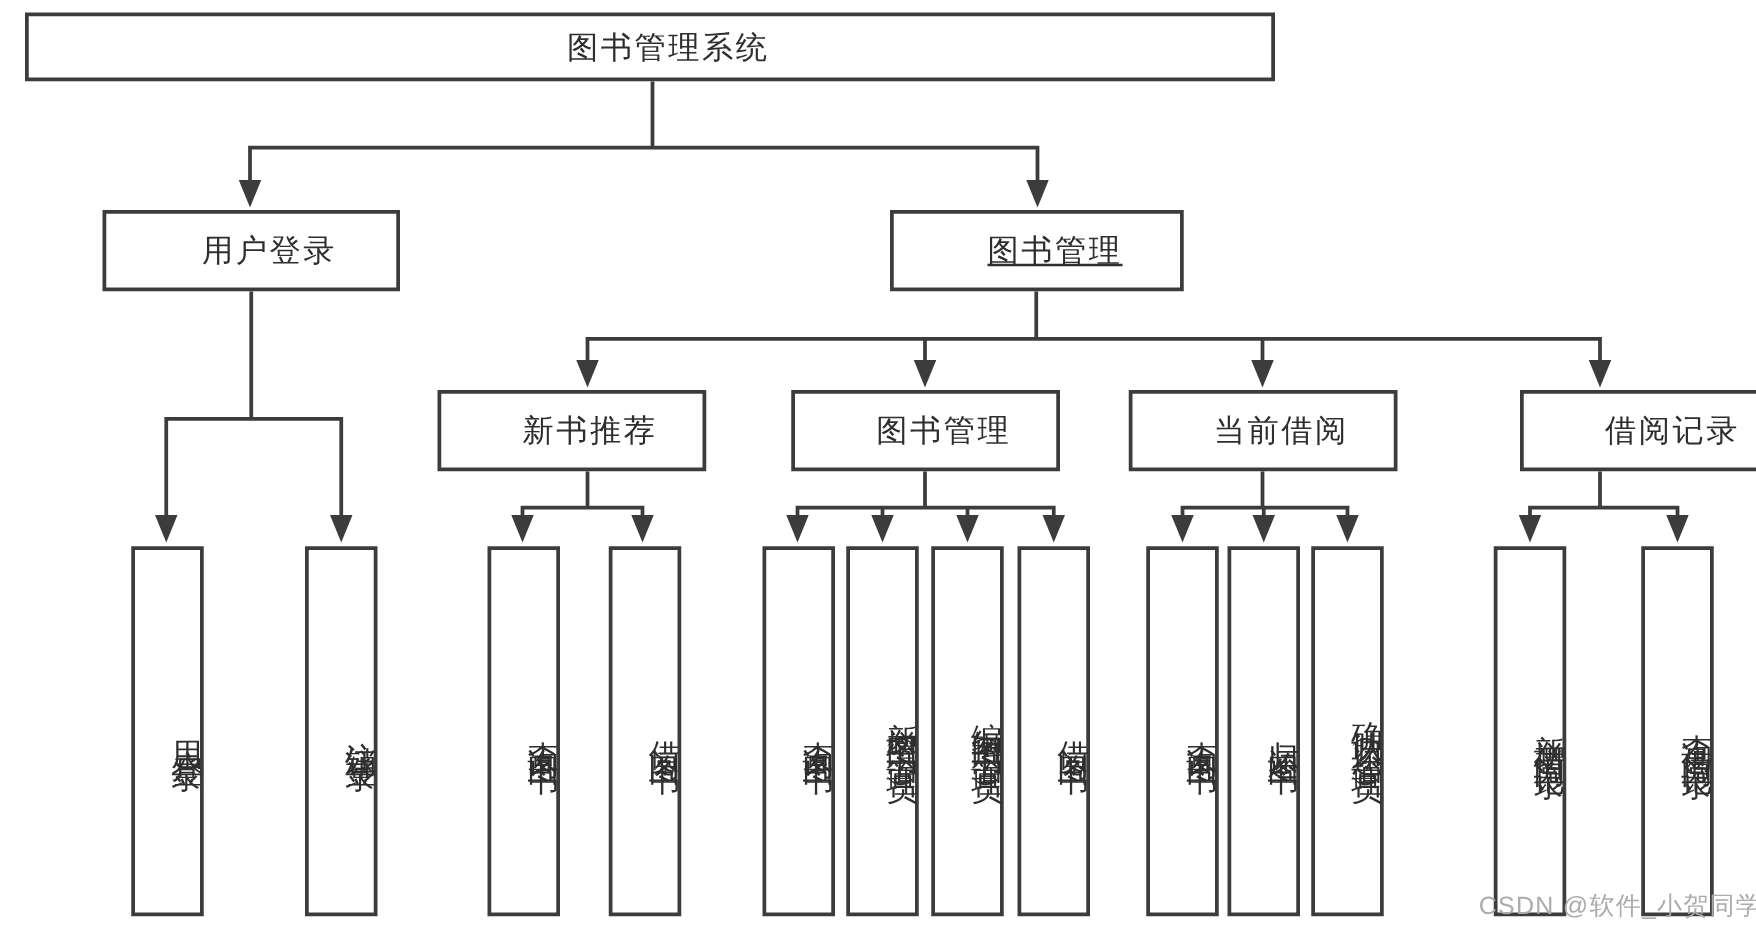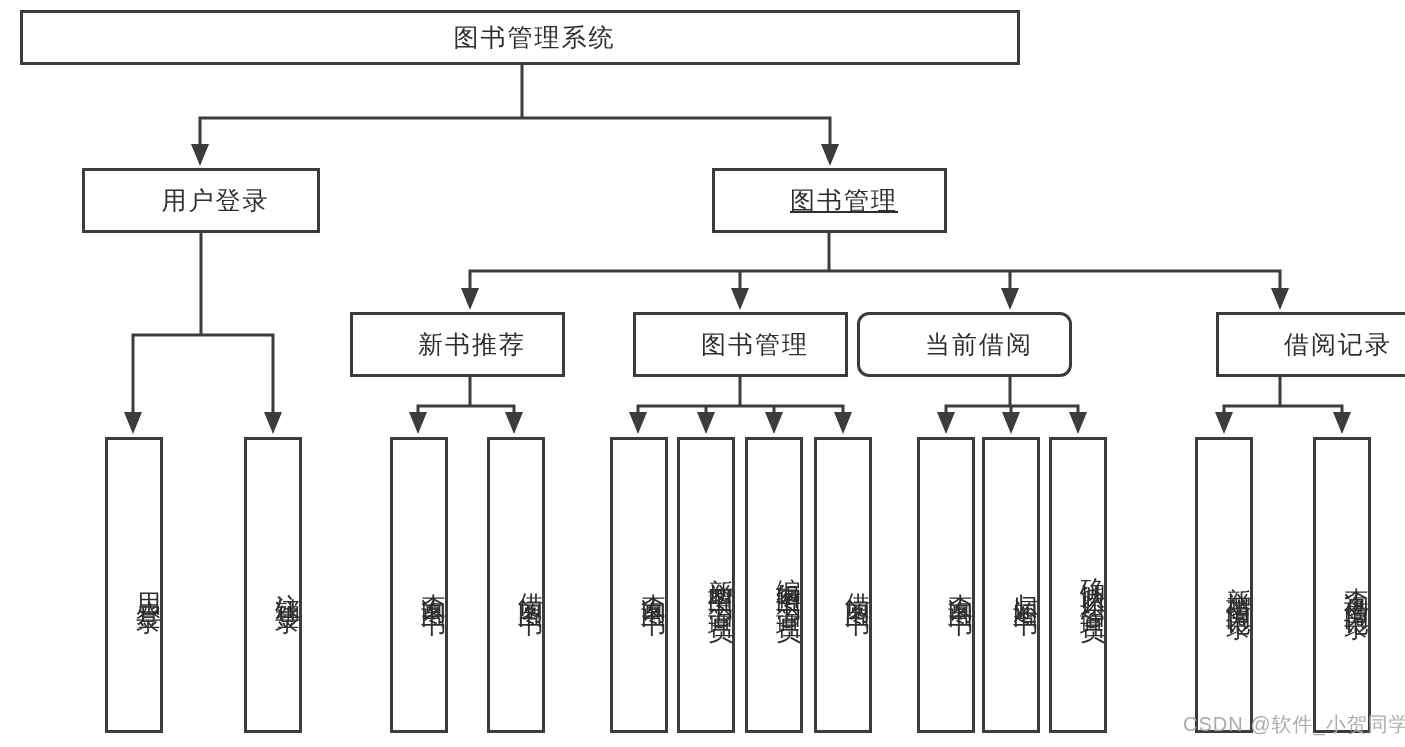--- a/index.html
+++ b/index.html
@@ -15,21 +15,21 @@
   .h{font-size:25px;letter-spacing:2px;white-space:nowrap;}
   .v{
     top:437px;height:296px;width:58px;
     writing-mode:vertical-rl;text-orientation:mixed;
     font-size:25px;letter-spacing:6px;line-height:1;
   }
   .root{left:20px;top:10px;width:1000px;height:55px;}
   .n-user-login{left:82px;top:168px;width:238px;height:65px;}
   .n-book-mgmt{left:712px;top:168px;width:235px;height:65px;text-decoration:underline;}
   .l3{top:312px;height:65px;width:215px;}
-  .s0{left:350px;} .s1{left:633px;} .s2{left:857px;border-radius:12px;} .s3{left:1216px;}
+  .s0{left:350px;} .s1{left:633px;} .s2{left:903px;} .s3{left:1216px;}
   .lf0{left:105px;}  .lf1{left:244px;}
   .lf2{left:390px;}  .lf3{left:487px;}
   .lf4{left:610px;}  .lf5{left:677px;}  .lf6{left:745px;}  .lf7{left:814px;}
   .lf8{left:917px;}  .lf9{left:982px;}  .lf10{left:1049px;}
   .lf11{left:1195px;} .lf12{left:1313px;}
   .watermark{
     position:absolute;left:1183px;top:711px;font-size:20px;letter-spacing:1px;
     color:#ababab;white-space:nowrap;z-index:5;
   }
 </style>

